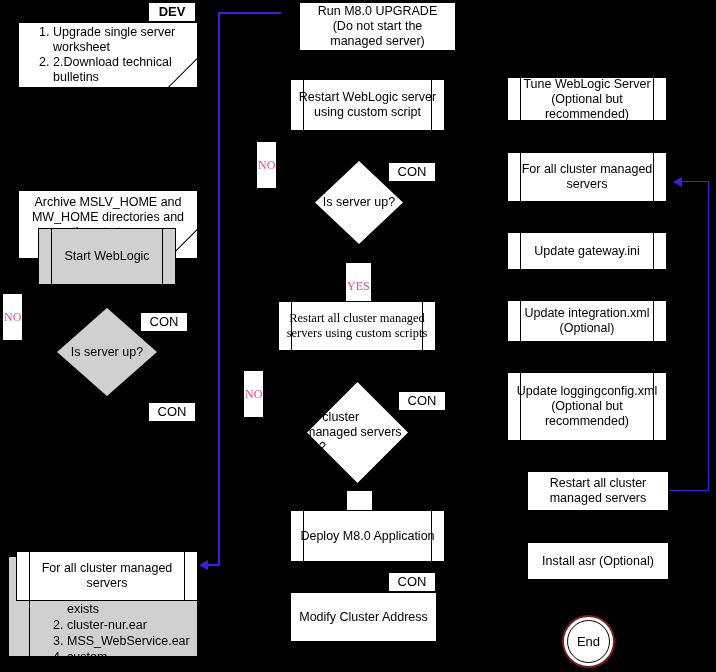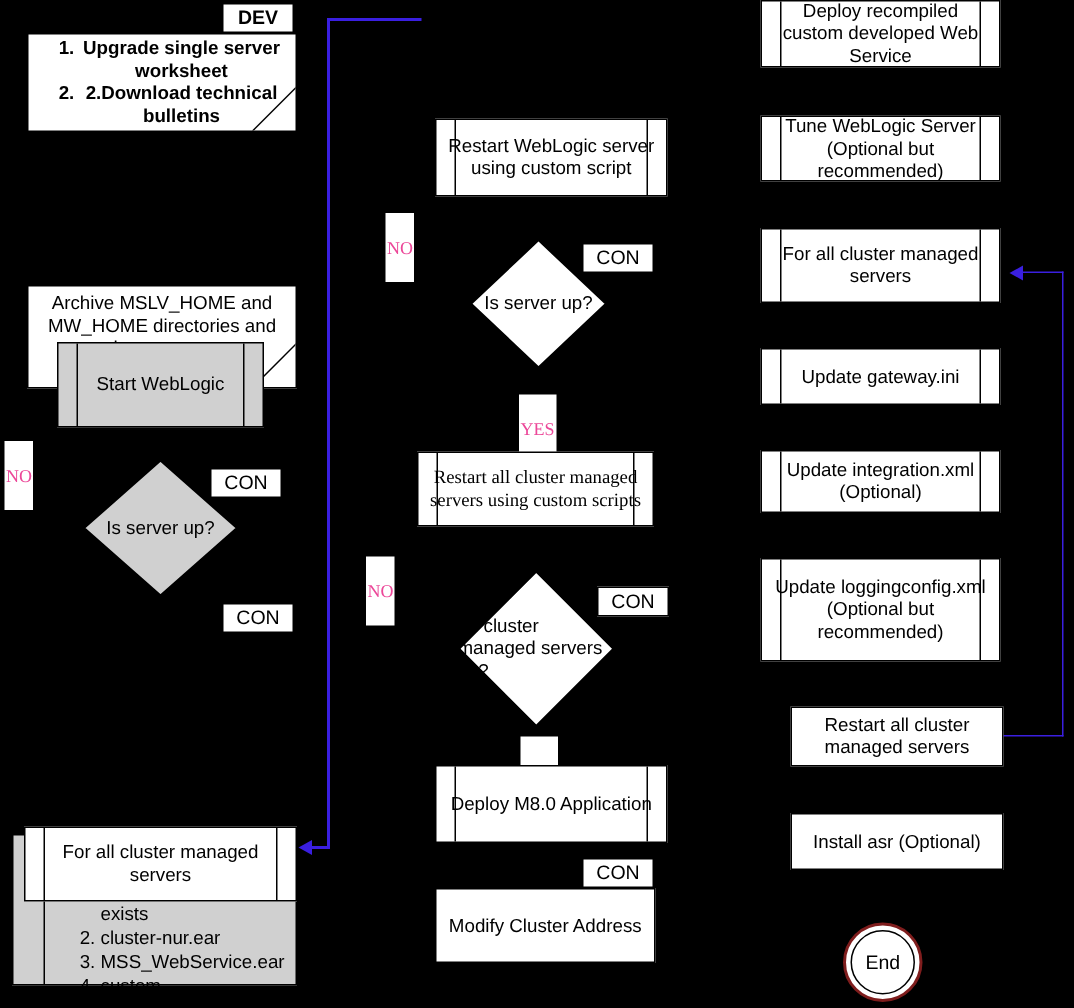--- a/index.html
+++ b/index.html
@@ -47,22 +47,21 @@
     left:0;bottom:0;
     width:42px;height:1px;
     background:#000;
     transform-origin:0 0;
     transform:rotate(-45deg);
   }
   .note-body{
     width:100%;
     padding:4px 8px 4px 8px;
     box-sizing:border-box;
-    text-align:center;
-    font-weight:bold;
+    text-align:left;
   }
   .note-body ol{margin:0;padding-left:26px;}
   .note-body ol li{margin:0;padding:0;}
   .note-center{text-align:center;width:100%;padding:0 6px;box-sizing:border-box;}
 
   .undeploy{
     background:#d0d0d0;
     border:1px solid #000;
     position:relative;
     display:block;
@@ -208,20 +207,23 @@
       <li>custom WebService.ear</li>
     </ol>
   </div>
 
   <div class="node pproc" style="left:16px;top:551px;width:182px;height:50px;">
     <span class="rail-l"></span>
     <span class="rail-r"></span>
     <span class="note-center">For all cluster managed servers</span>
   </div>
 
+  <div class="node plain" style="left:299px;top:2px;width:157px;height:49px;">
+    <span class="note-center">Run M8.0 UPGRADE (Do not start the managed server)</span>
+  </div>
 
   <div class="node pproc" style="left:290px;top:79px;width:155px;height:52px;">
     <span class="rail-l"></span>
     <span class="rail-r"></span>
     <span class="note-center">Restart WebLogic server using custom script</span>
   </div>
 
   <div class="edgelbl" style="left:257px;top:142px;">NO</div>
 
   <div class="badge" style="left:388px;top:162px;width:48px;height:20px;">
@@ -265,25 +267,20 @@
   </div>
 
   <div class="badge" style="left:388px;top:572px;width:48px;height:20px;">
     <span>CON</span>
   </div>
 
   <div class="node plain" style="left:290px;top:592px;width:147px;height:50px;">
     <span class="note-center">Modify Cluster Address</span>
   </div>
 
-  <div class="node pproc" style="left:507px;top:0px;width:160px;height:45px;">
-    <span class="rail-l"></span>
-    <span class="rail-r"></span>
-    <span class="note-center">Deploy recompiled custom developed Web Service</span>
-  </div>
 
   <div class="node pproc" style="left:507px;top:77px;width:160px;height:44px;">
     <span class="rail-l"></span>
     <span class="rail-r"></span>
     <span class="note-center">Tune WebLogic Server (Optional but recommended)</span>
   </div>
 
   <div class="node pproc" style="left:507px;top:152px;width:160px;height:50px;">
     <span class="rail-l"></span>
     <span class="rail-r"></span>

